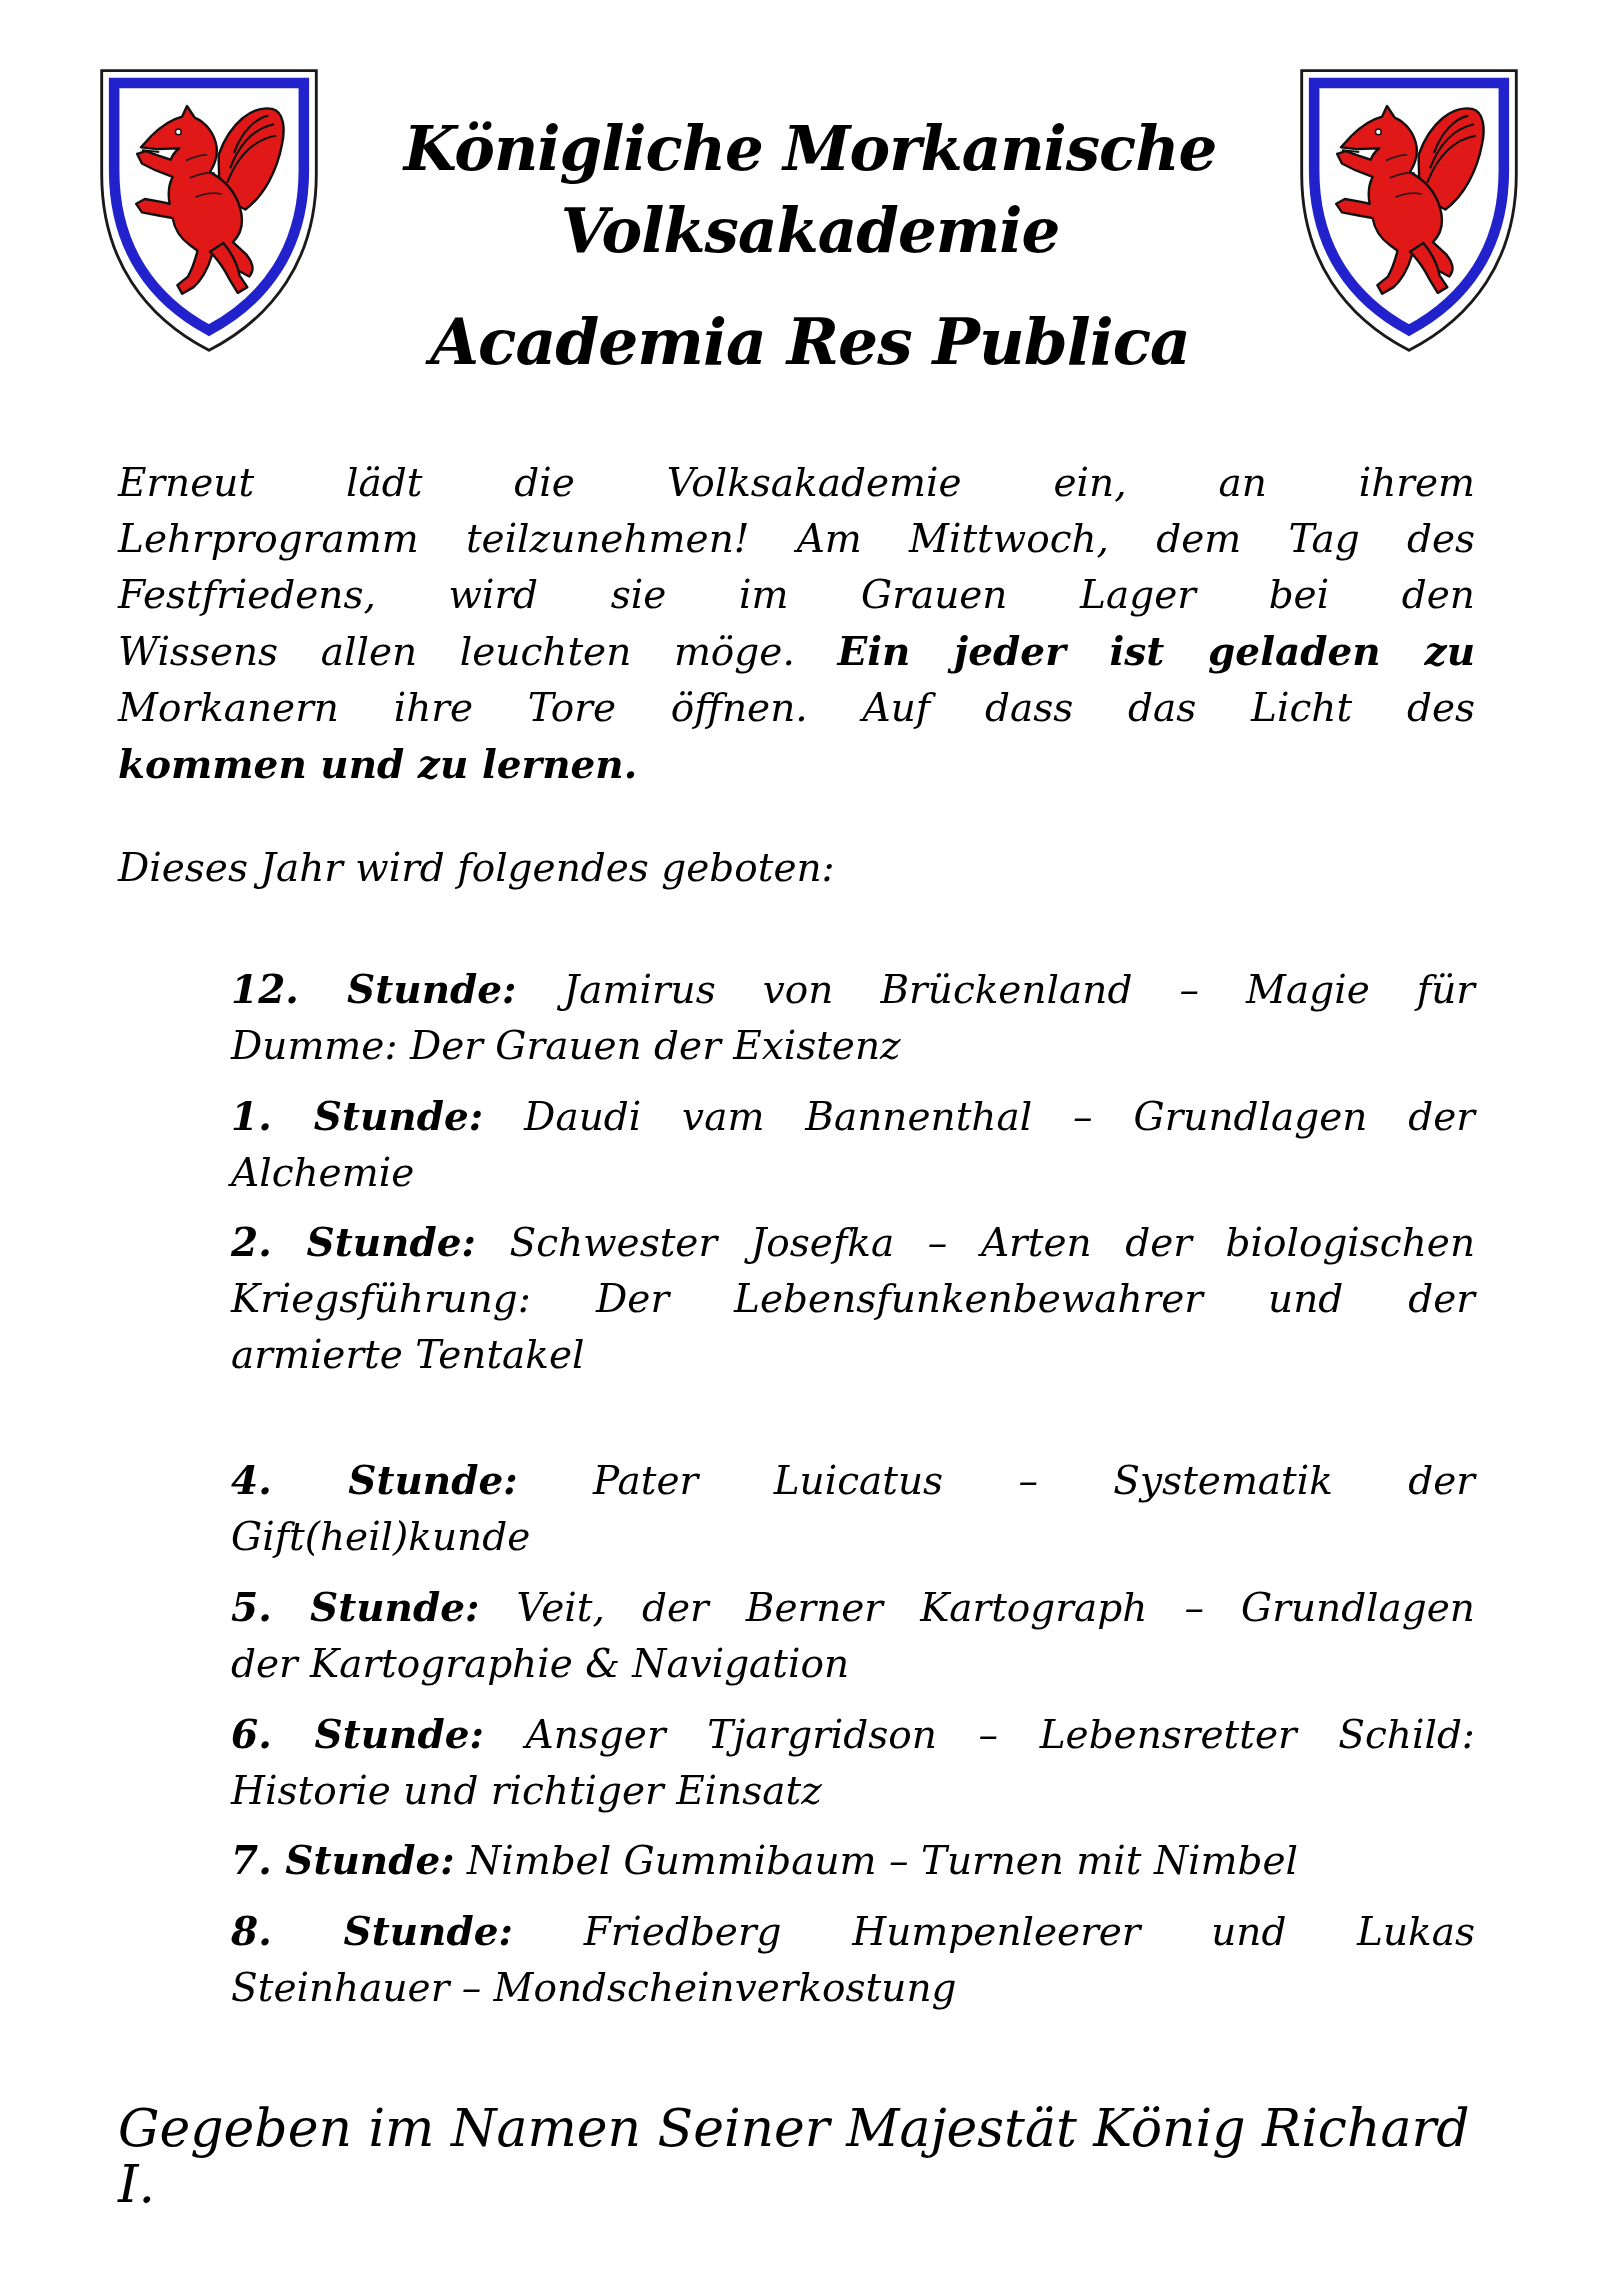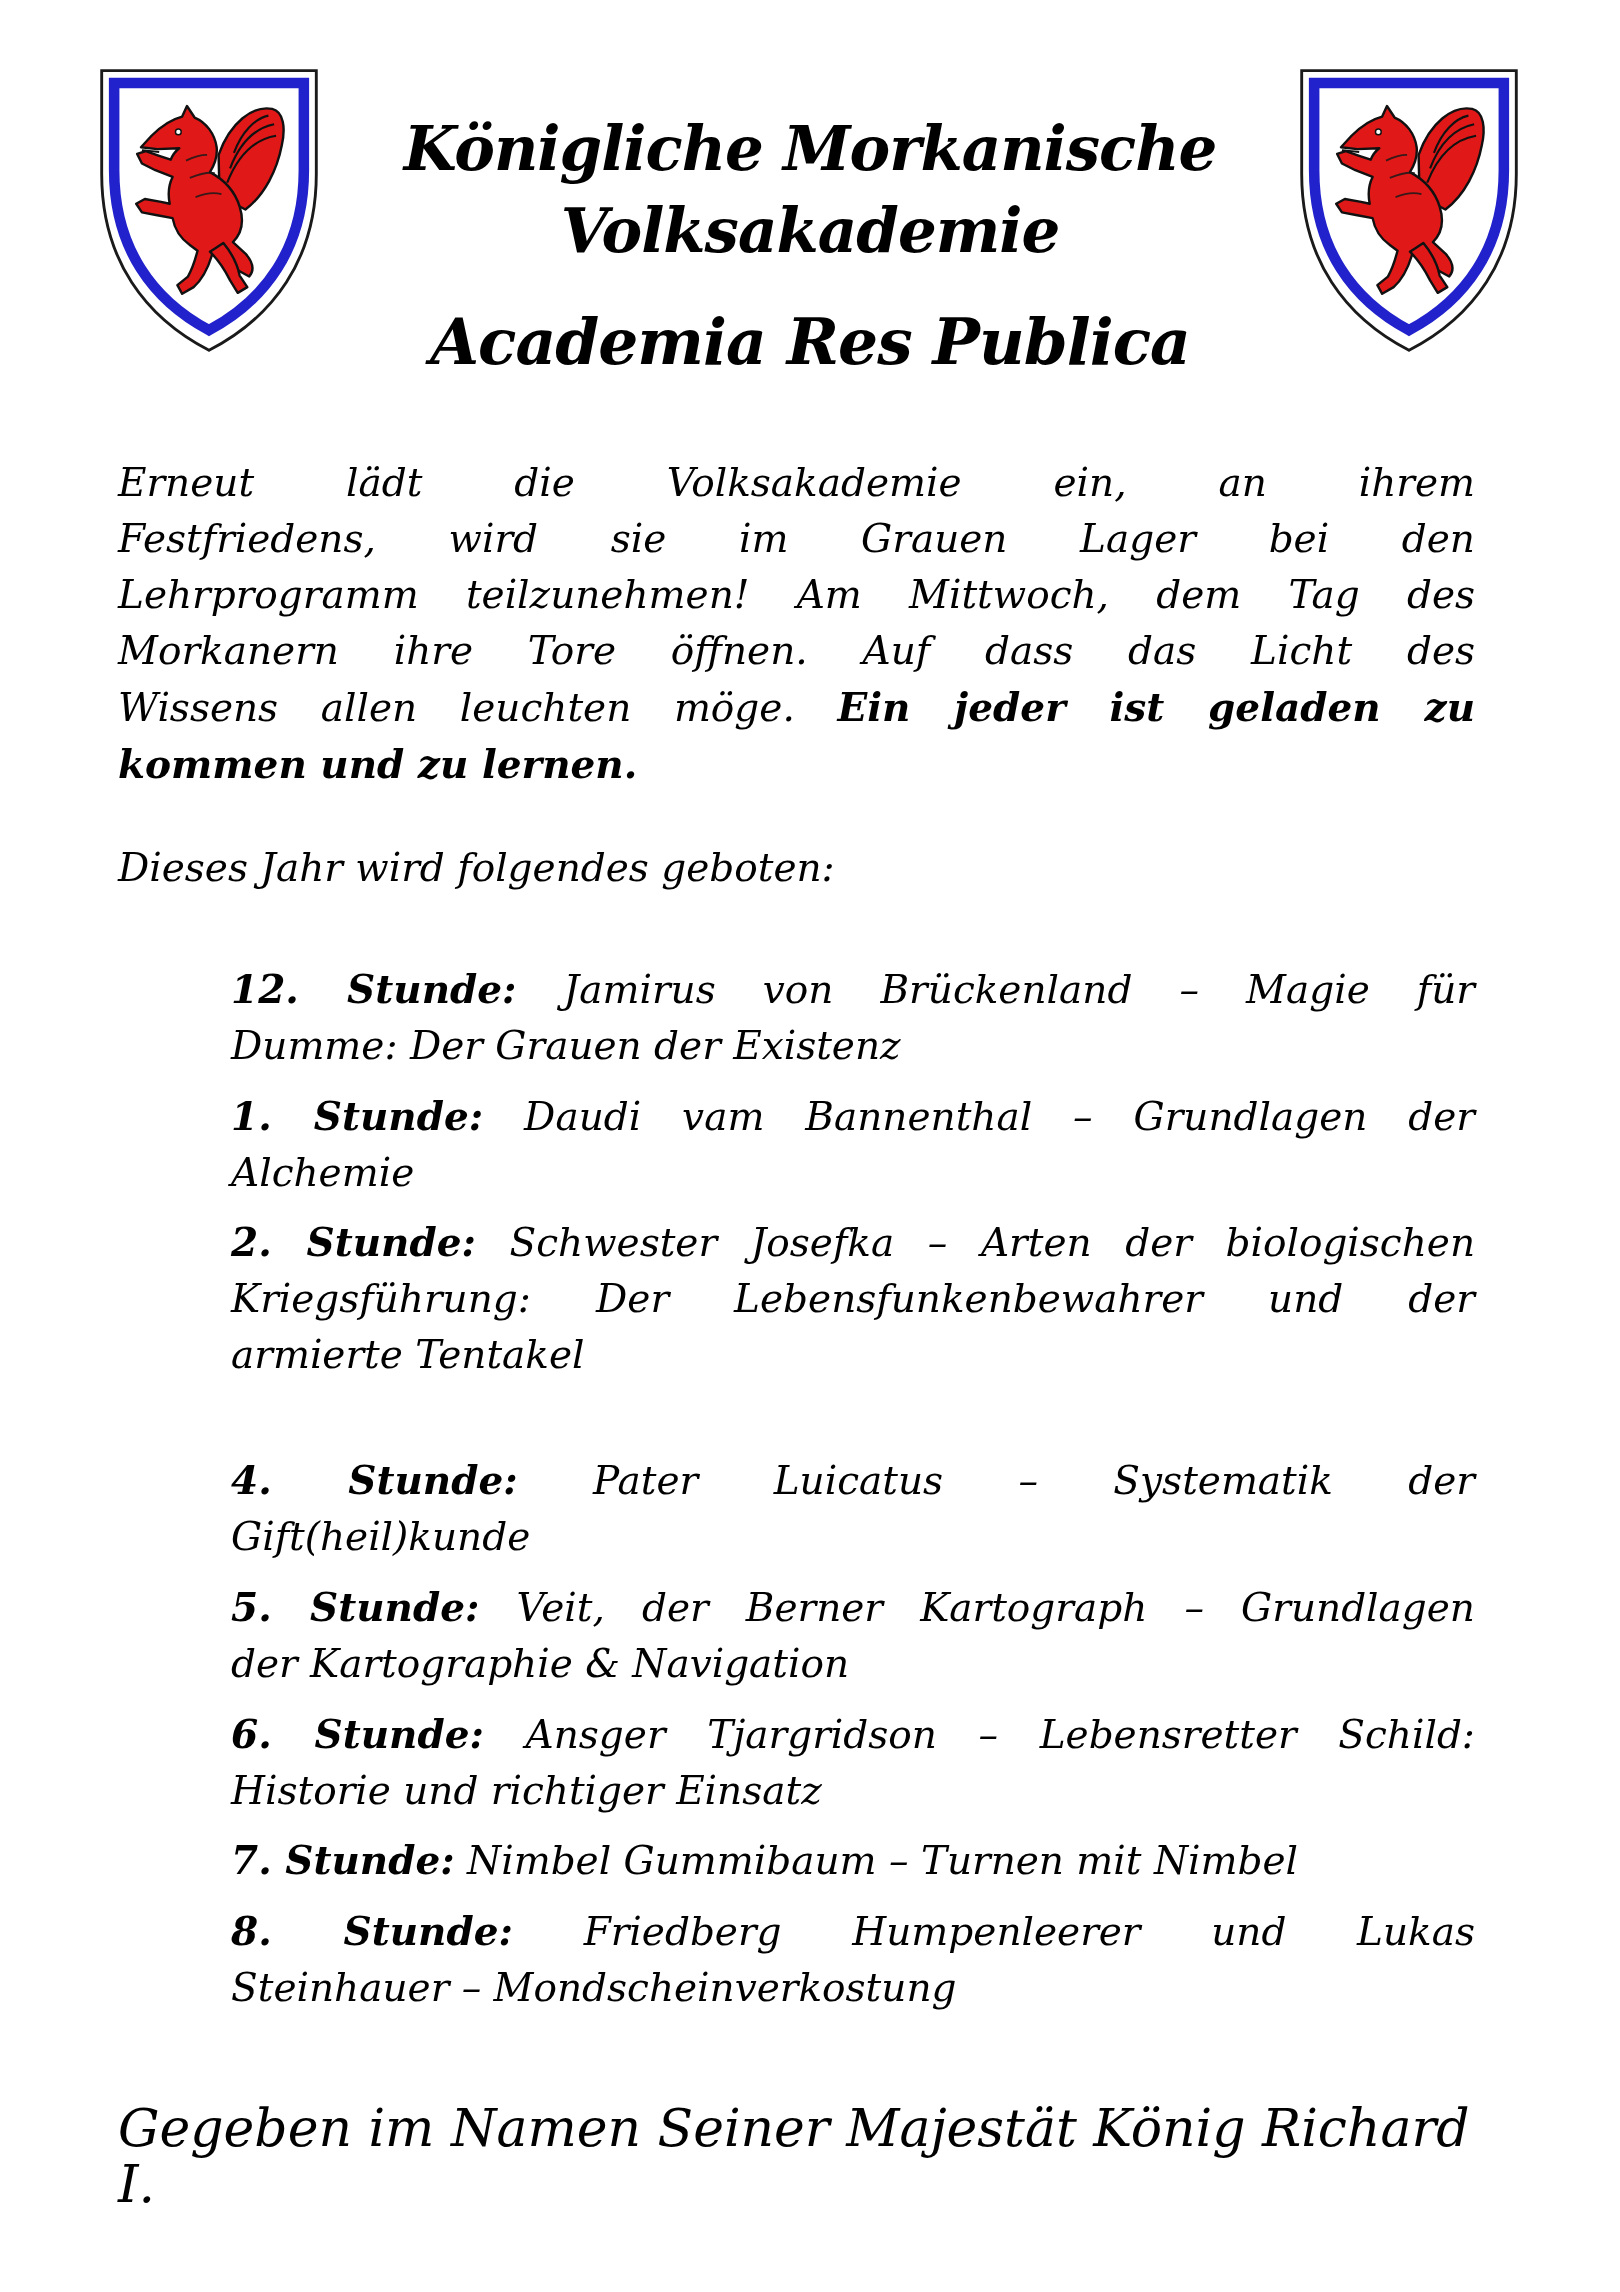--- a/index.html
+++ b/index.html
@@ -92,24 +92,24 @@
 
     <svg class="coa coa-right" viewBox="0 0 240 310">
       <use href="#coa-symbol"></use>
     </svg>
   </div>
 
   <div class="content">
 
     <div class="intro">
         <div class="tline just"><span>Erneut lädt die Volksakademie ein, an ihrem</span></div>
+        <div class="tline just"><span>Lehrprogramm teilzunehmen! Am Mittwoch, dem Tag des</span></div>
         <div class="tline just"><span>Festfriedens, wird sie im Grauen Lager bei den</span></div>
-        <div class="tline just"><span>Lehrprogramm teilzunehmen! Am Mittwoch, dem Tag des</span></div>
+        <div class="tline just"><span>Wissens allen leuchten möge. </span><span class="b">Ein jeder ist geladen zu</span></div>
         <div class="tline just"><span>Morkanern ihre Tore öffnen. Auf dass das Licht des</span></div>
-        <div class="tline just"><span>Wissens allen leuchten möge. </span><span class="b">Ein jeder ist geladen zu</span></div>
         <div class="tline"><span class="b">kommen und zu lernen.</span></div>
       </div>
 
     <div class="list-intro">Dieses Jahr wird folgendes geboten:</div>
 
     <div class="schedule">
         <div class="item">
           <div class="tline just"><span class="b">12. Stunde:</span><span> Jamirus von Brückenland – Magie für</span></div>
           <div class="tline"><span>Dumme: Der Grauen der Existenz</span></div>
         </div>

